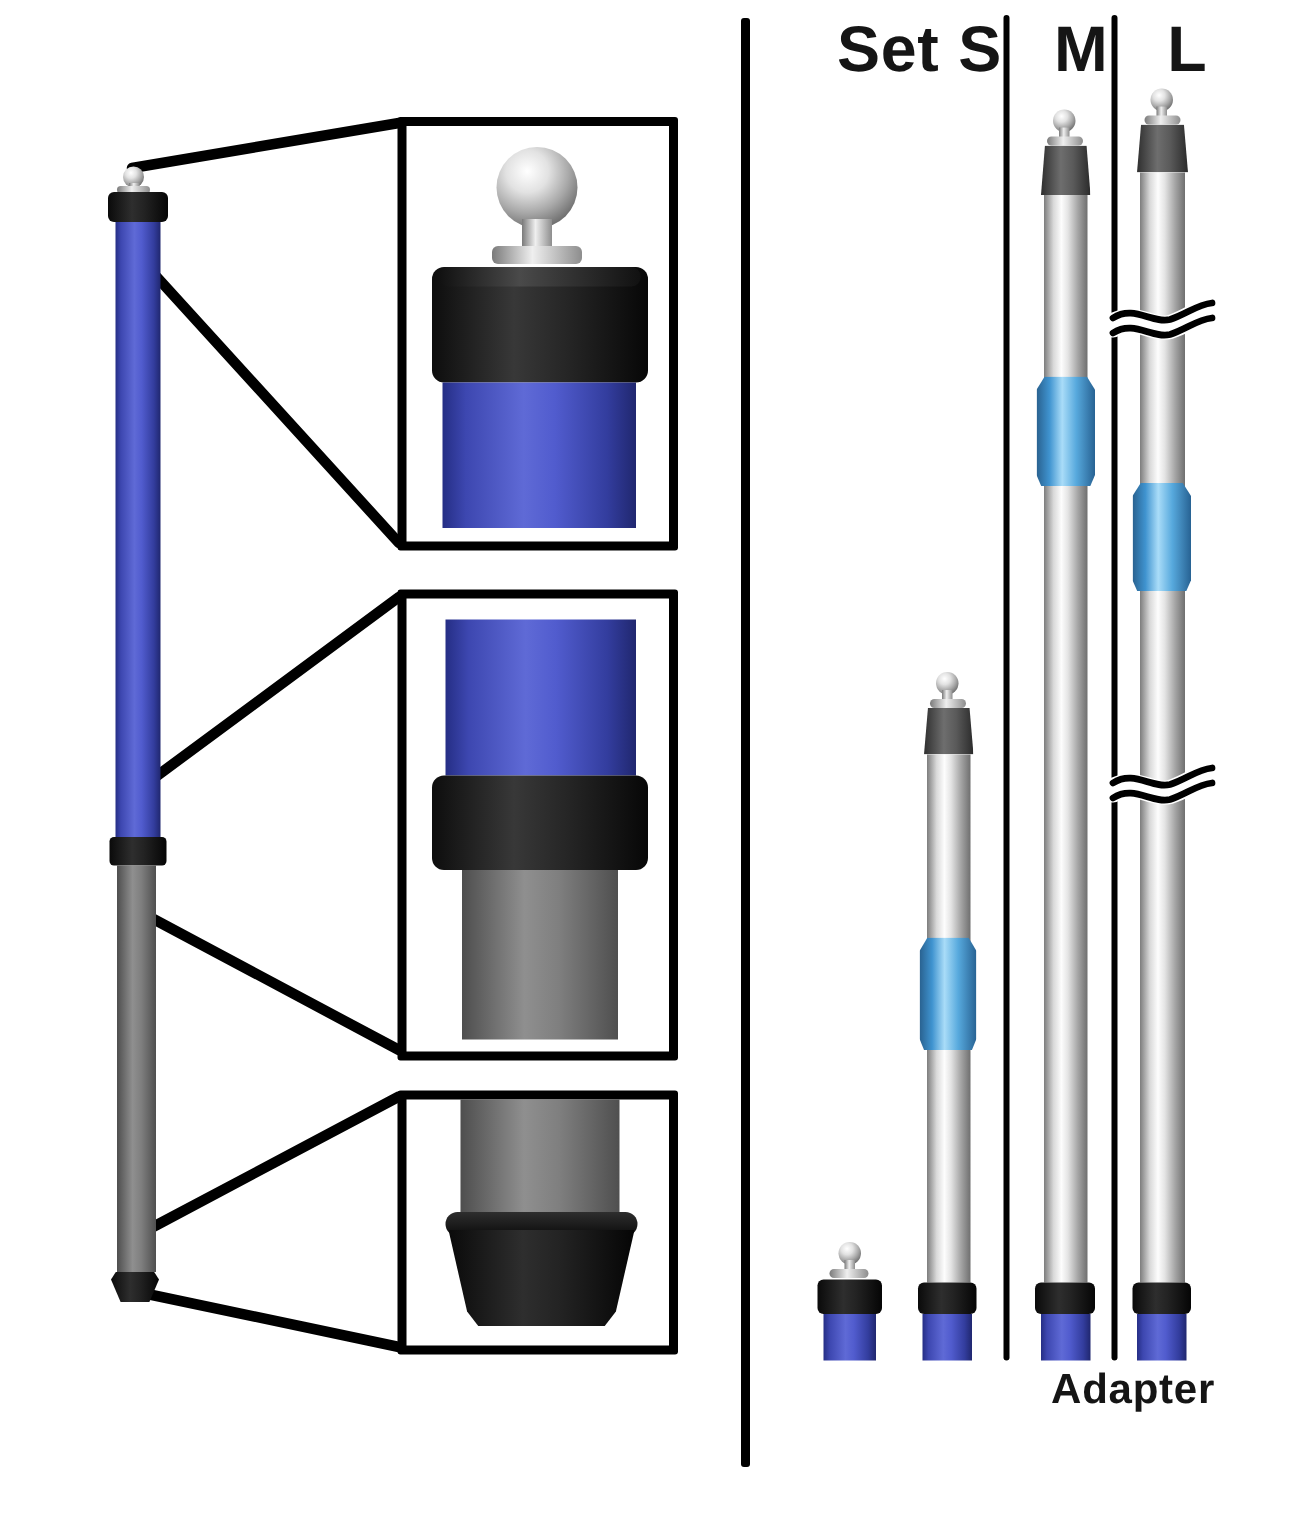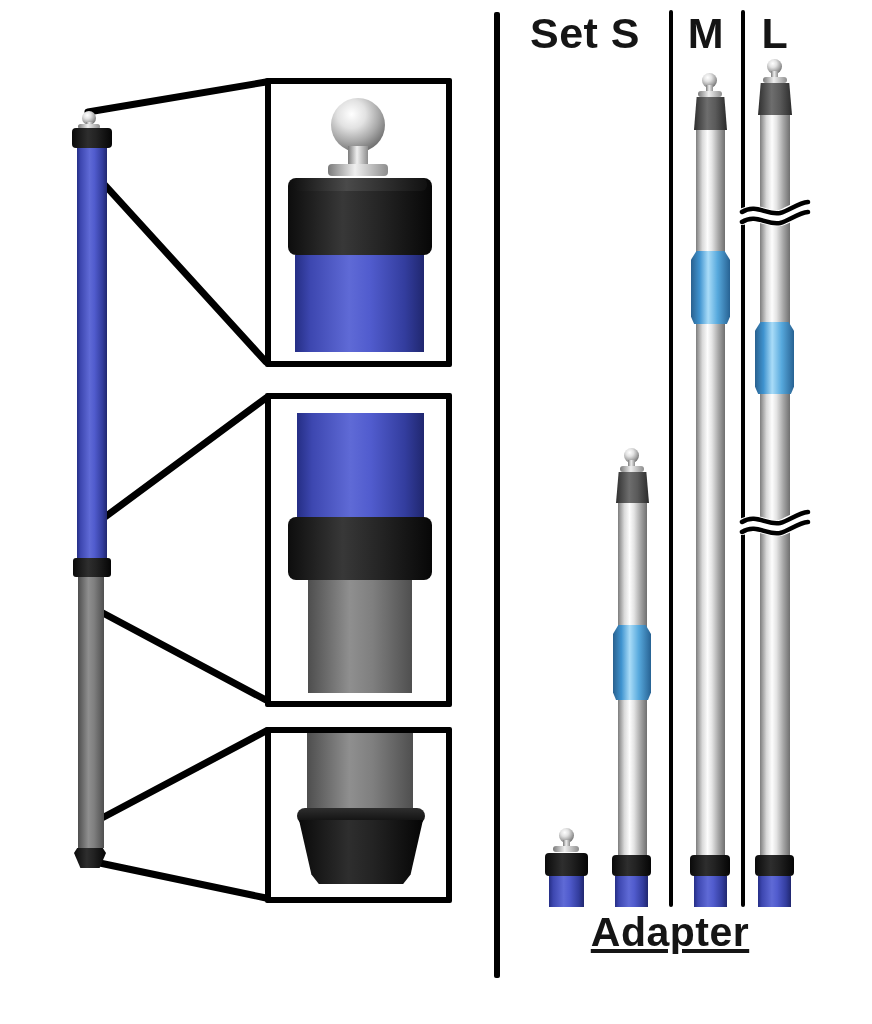--- a/index.html
+++ b/index.html
@@ -1,19 +1,19 @@
 <!DOCTYPE html>
 <html><head>
 <meta charset="utf-8">
 <style>
   html,body{margin:0;padding:0;background:#fff;}
   .canvas{position:relative;width:872px;height:1024px;background:#ffffff;overflow:hidden;
           font-family:"Liberation Sans",sans-serif;}
   .abs{position:absolute;}
-  .label{position:absolute;font-weight:bold;color:#151515;text-align:center;line-height:1;
+  .label{position:absolute;font-weight:bold;color:#151515;text-align:right;line-height:1;
          letter-spacing:0.5px;white-space:nowrap;}
   .overlay{position:absolute;left:0;top:0;pointer-events:none;}
   
   .blue-v{background:linear-gradient(90deg,#252e85 0%,#3d47b0 12%,#5f6ad6 42%,#515cce 58%,#333d9e 85%,#20276f 100%);}
   .gray-v{background:linear-gradient(90deg,#4e4e4e 0%,#8f8f8f 40%,#7f7f7f 62%,#4f4f4f 100%);}
   .chrome-v{background:linear-gradient(90deg,#7d7d7d 0%,#d9d9d9 22%,#fdfdfd 40%,#e4e4e4 55%,#a5a5a5 78%,#6f6f6f 100%);}
   .black-part{background:linear-gradient(90deg,#0a0a0a 0%,#2e2e2e 40%,#232323 60%,#050505 100%);}
   .darkcap{background:linear-gradient(90deg,#2f2f2f 0%,#6e6e6e 40%,#5a5a5a 65%,#2b2b2b 100%);}
   .collar{background:linear-gradient(90deg,#29618f 0%,#3f93cf 22%,#a9dcf8 44%,#57a9dd 68%,#276293 100%);}
   .ball{border-radius:50%;background:radial-gradient(circle at 38% 30%,#ffffff 0%,#e2e2e2 28%,#a8a8a8 55%,#6a6a6a 80%,#525252 100%);}
@@ -123,15 +123,15 @@
 
   <svg class="overlay" width="872" height="1024">
     <path d="M742 217 C756 208 768 221 780 218 C790 215 798 208 808 207" stroke="#ffffff" stroke-width="16" fill="none" stroke-linecap="round"></path>
     <path d="M742 212 C756 203 768 216 780 213 C790 210 798 203 808 202" stroke="#000" stroke-width="4.5" fill="none" stroke-linecap="round"></path>
     <path d="M742 222 C756 213 768 226 780 223 C790 220 798 213 808 212" stroke="#000" stroke-width="4.5" fill="none" stroke-linecap="round"></path>
     <path d="M742 527 C756 518 768 531 780 528 C790 525 798 518 808 517" stroke="#ffffff" stroke-width="16" fill="none" stroke-linecap="round"></path>
     <path d="M742 522 C756 513 768 526 780 523 C790 520 798 513 808 512" stroke="#000" stroke-width="4.5" fill="none" stroke-linecap="round"></path>
     <path d="M742 532 C756 523 768 536 780 533 C790 530 798 523 808 522" stroke="#000" stroke-width="4.5" fill="none" stroke-linecap="round"></path>
   </svg>
 
-  <div class="label" style="left:530px;top:912px;width:280px;font-size:41px;text-decoration:underline;">Adapter</div>
+  <div class="label" style="left:530px;top:912px;width:280px;font-size:28px;">Adapter</div>
 
 </div>
 
 </body></html>

